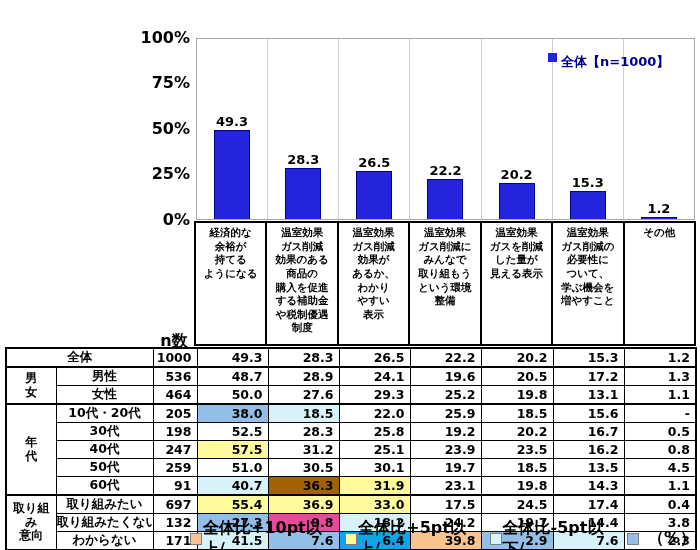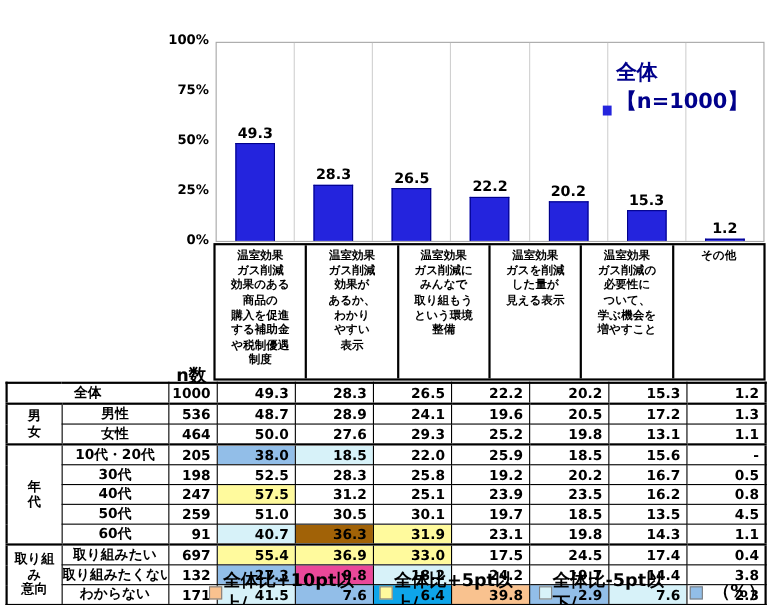--- a/index.html
+++ b/index.html
@@ -7,22 +7,22 @@
         font-family:"DejaVu Sans",sans-serif;font-weight:bold;color:#000;overflow:hidden;}
   #title{position:absolute;left:4px;top:3px;font-size:11.5px;white-space:nowrap;letter-spacing:0;}
   
   #plot{position:absolute;left:196px;top:38px;width:499px;height:182px;
         border:1px solid #a6a6a6;box-sizing:border-box;display:flex;}
   .pcol{flex:1;position:relative;display:flex;flex-direction:column;
         justify-content:flex-end;align-items:center;}
   .pcol + .pcol{border-left:1px solid #d0d0d0;}
   .bar{width:36px;border:1px solid #00008B;border-bottom:none;box-sizing:border-box;}
   .bar-val{font-size:13px;margin-bottom:2px;line-height:1;}
-  .ytick{position:absolute;left:140px;width:50px;text-align:right;font-size:12px;line-height:1;}
-  #legend{position:absolute;left:548px;top:53px;display:flex;align-items:flex-end;font-size:19px;color:#00008B;}
+  .ytick{position:absolute;left:140px;width:50px;text-align:right;font-size:16px;line-height:1;}
+  #legend{position:absolute;left:548px;top:53px;display:flex;align-items:flex-start;font-size:13px;color:#00008B;}
   #legend .sw{width:9px;height:9px;margin-right:4px;}
   
   #cats{position:absolute;left:194px;top:221px;width:502px;height:125px;
         border:2px solid #000;box-sizing:border-box;display:flex;}
   .cat{flex:1;font-size:10.5px;line-height:1.3;text-align:center;
        white-space:pre-line;padding-top:3px;box-sizing:border-box;overflow:hidden;}
   .cat + .cat{border-left:2px solid #000;}
   
   #nheader{position:absolute;left:152px;top:331px;width:44px;text-align:center;font-size:16px;}
   #tbl{position:absolute;left:5px;top:347px;width:690px;border-collapse:collapse;
@@ -76,20 +76,24 @@
         <div class="bar" style="height: 2.16px; background: rgb(36, 36, 221); border-color: rgb(0, 0, 139);"></div>
       </div>
     </div>
 
   <div id="legend">
     <span class="sw" style="background: rgb(36, 36, 221);"></span>
     <span>全体【n=1000】</span>
   </div>
 
   <div id="cats">
+      <div class="cat">経済的な
+余裕が
+持てる
+ようになる</div>
       <div class="cat">温室効果
 ガス削減
 効果のある
 商品の
 購入を促進
 する補助金
 や税制優遇
 制度</div>
       <div class="cat">温室効果
 ガス削減

